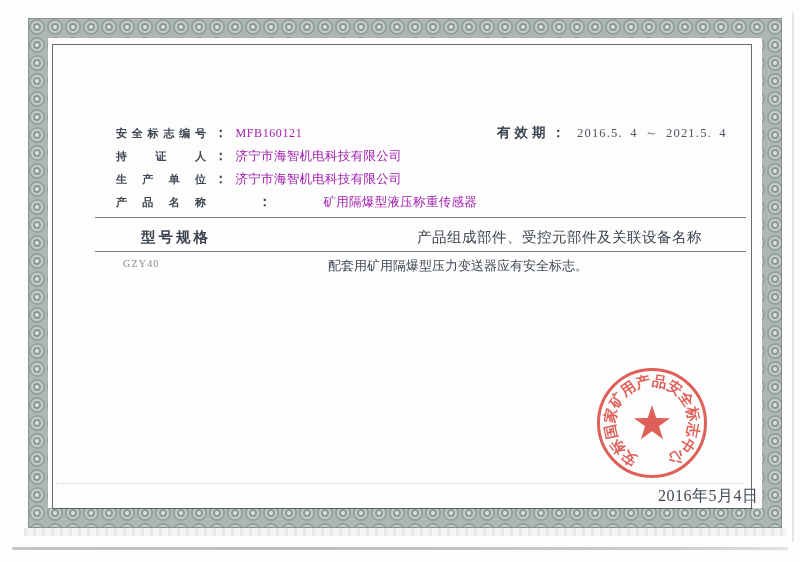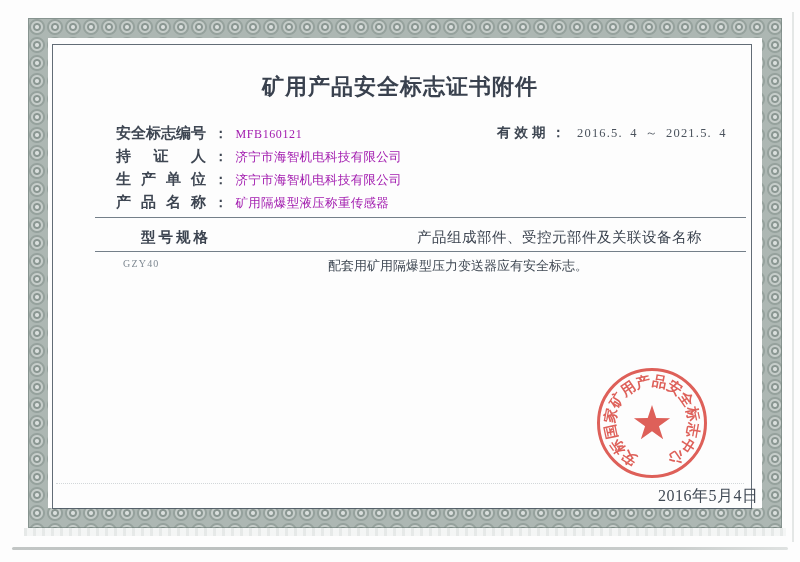--- a/index.html
+++ b/index.html
@@ -50,29 +50,29 @@
     border-top:1px dotted rgba(140,152,158,.38);
   }
 
   .abs{position:absolute;}
   #title{
     left:0;right:0;top:72px;text-align:center;
     font-size:22px;font-weight:bold;letter-spacing:1px;color:#39414e;
   }
   .field-row{left:116px;display:flex;align-items:baseline;white-space:nowrap;}
   .flabel{
-    display:inline-block;width:90px;font-size:15px;font-weight:bold;
+    display:inline-block;width:90px;font-size:11px;font-weight:bold;
     text-align:justify;text-align-last:justify;color:#3e4652;
   }
   .fcolon{font-size:13.5px;font-weight:bold;margin-left:8px;color:#3e4652;}
   .fvalue{font-size:12.5px;margin-left:8px;color:#a21caf;letter-spacing:.3px;}
   #row-mark{top:124px;}
   #row-holder{top:147px;}
   #row-producer{top:170px;}
-  #row-product{top:193px;}
+  #row-product{top:193px;gap:44px;}
   #row-mark .fvalue{font-size:12px;letter-spacing:.6px;}
 
   #validity{left:497px;top:124px;display:flex;align-items:center;white-space:nowrap;}
   #validity .vlabel{font-size:13.5px;font-weight:bold;letter-spacing:4px;color:#3e4652;}
   #validity .fcolon{margin-left:2px;}
   #validity .vvalue{font-size:12.5px;margin-left:12px;letter-spacing:1.2px;word-spacing:3px;color:#4b535d;}
 
   .hline{left:95px;width:651px;height:0;border-top:1.5px solid rgba(92,104,116,.85);}
   #line-top{top:217px;}
   #line-mid{top:251px;}
@@ -99,21 +99,20 @@
 
   <div id="band">
     <div id="band-hole"></div>
   </div>
   <div id="band-fade"></div>
   <div id="inner-rule"></div>
   <div id="shadow-bottom"></div>
   <div id="shadow-right"></div>
   <div id="artifact-line"></div>
 
-  <div id="title" class="abs">矿用产品安全标志证书附件</div>
 
   <div id="row-mark" class="abs field-row">
     <span class="flabel">安全标志编号</span>
     <span class="fcolon">：</span>
     <span class="fvalue">MFB160121</span>
   </div>
 
   <div id="validity" class="abs">
     <span class="vlabel">有效期</span>
     <span class="fcolon">：</span>

